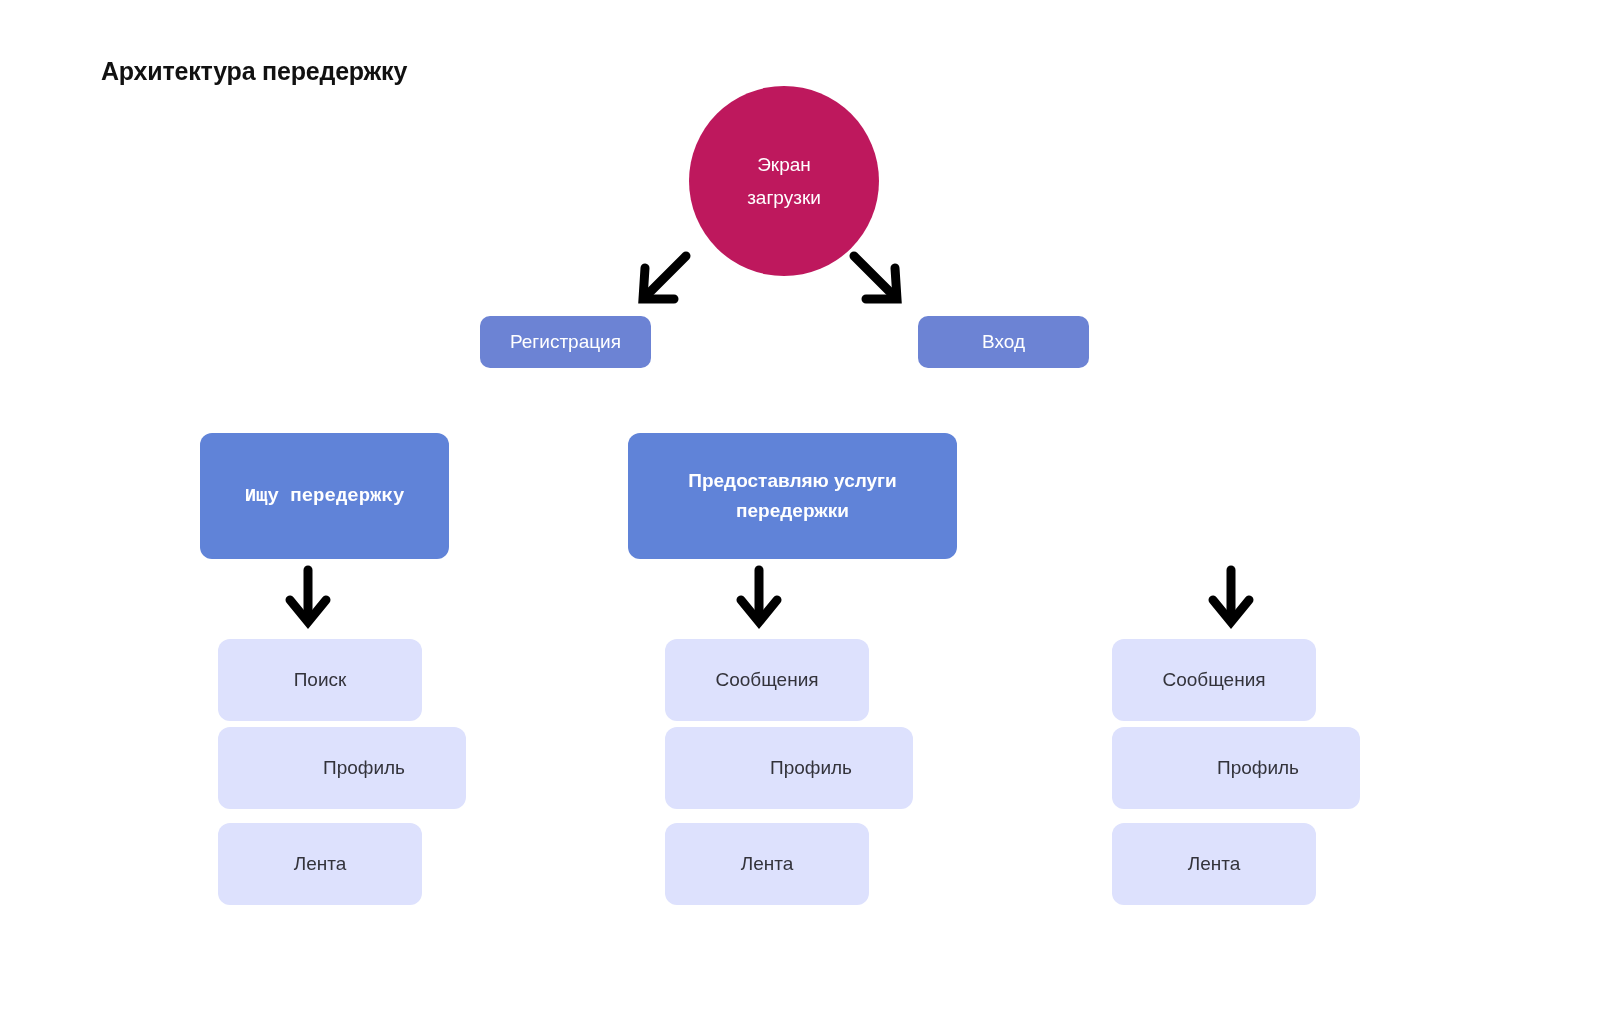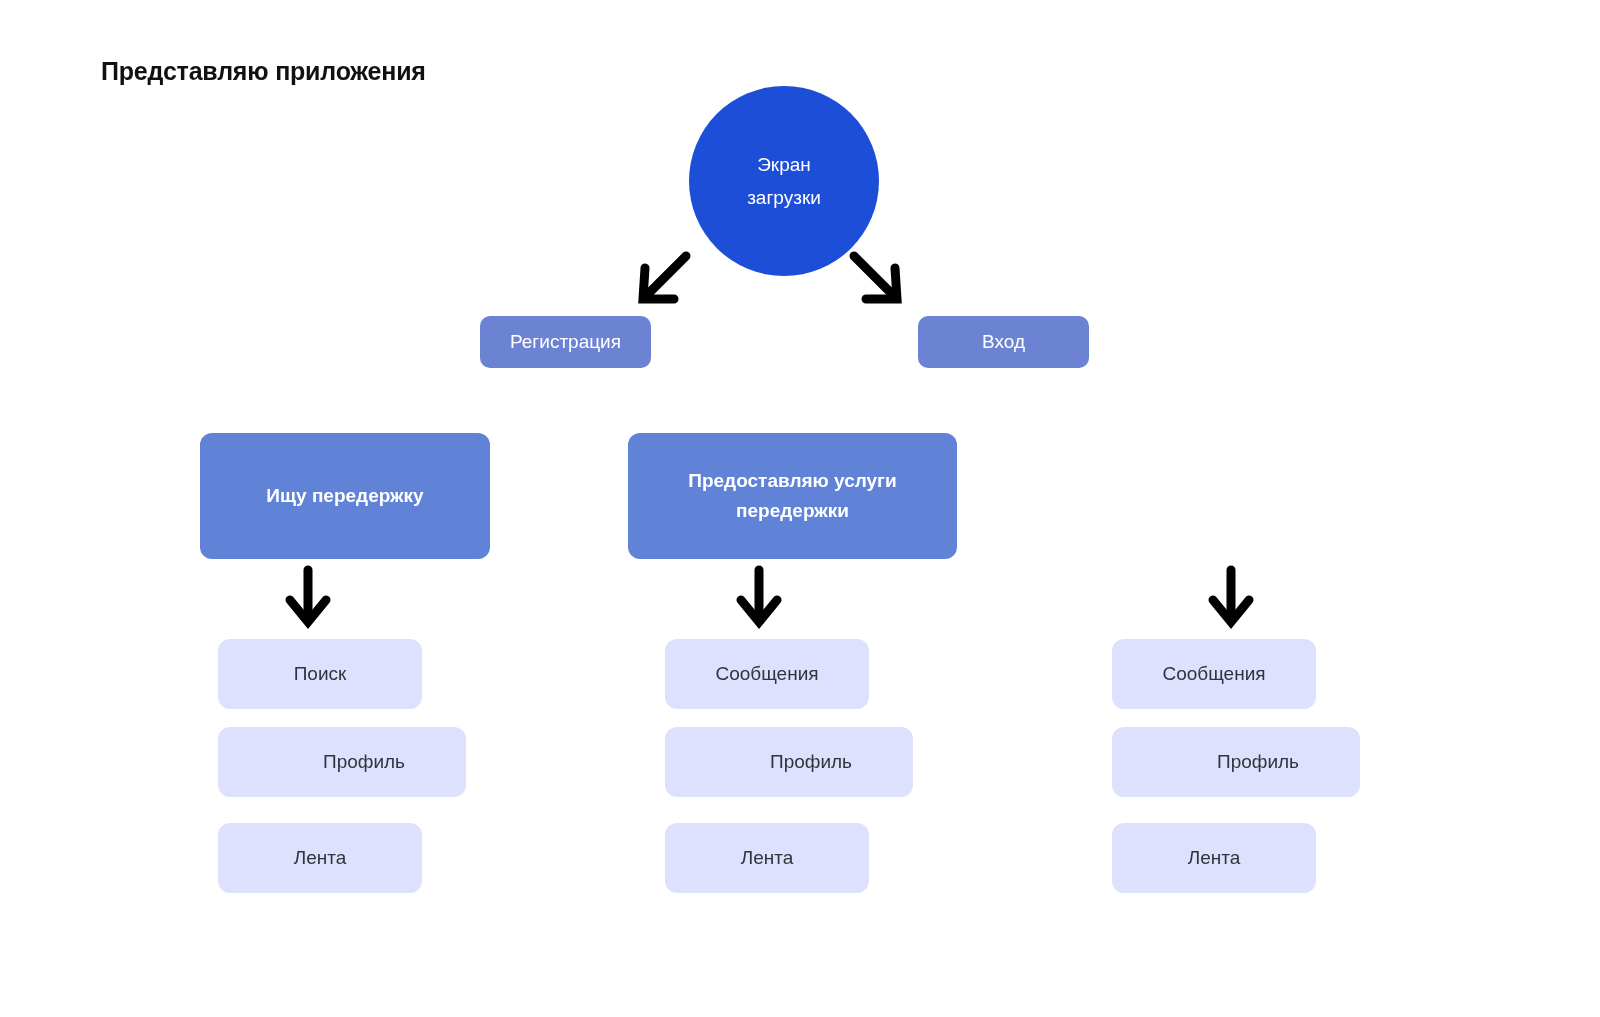--- a/index.html
+++ b/index.html
@@ -34,21 +34,21 @@
   }
 
   
   #root-node {
     position: absolute;
     left: 689px;
     top: 86px;
     width: 190px;
     height: 190px;
     border-radius: 50%;
-    background: #1d4ed8;
+    background: #be185d;
     display: flex;
     align-items: center;
     justify-content: center;
     text-align: center;
   }
   #root-node .node-label {
     color: #ffffff;
     font-size: 19px;
     line-height: 33px;
     font-weight: normal;
@@ -88,28 +88,28 @@
     box-sizing: border-box;
     text-align: center;
   }
   .role-node .node-label {
     color: #ffffff;
     font-size: 19px;
     font-weight: bold;
     line-height: 30px;
     white-space: pre-line;
   }
-  #role-node-0 { left: 200px; width: 290px; }
+  #role-node-0 { left: 200px; width: 249px; font-family: Liberation Mono, monospace; }
   #role-node-1 { left: 628px; width: 329px; }
   #role-node-2 { left: 1086px; width: 272px; }
 
   
   .leaf-node {
     position: absolute;
-    height: 70px;
+    height: 82px;
     background: #dde1fd;
     border-radius: 12px;
     display: flex;
     align-items: center;
     justify-content: center;
   }
   .leaf-node .node-label {
     color: #33333b;
     font-size: 19px;
     font-weight: normal;
@@ -135,21 +135,21 @@
 
   #arrow-down-0 { left: 284px; top: 566px; }
   #arrow-down-1 { left: 735px; top: 566px; }
   #arrow-down-2 { left: 1207px; top: 566px; }
 </style>
 </head>
 <body>
 
 <div id="canvas">
 
-  <div id="diagram-title">Представляю приложения</div>
+  <div id="diagram-title">Архитектура передержку</div>
 
   <div id="root-node">
     <span class="node-label">Экран
 загрузки</span>
   </div>
 
   <svg id="arrow-reg" class="arrow-svg" width="60" height="56" viewBox="0 0 60 56">
     <g stroke="#000000" stroke-width="9" fill="none" stroke-linecap="round" stroke-linejoin="round">
       <line x1="54" y1="4" x2="13" y2="45"></line>
       <polyline points="13,16 11,47 42,47" stroke-linejoin="miter"></polyline>

